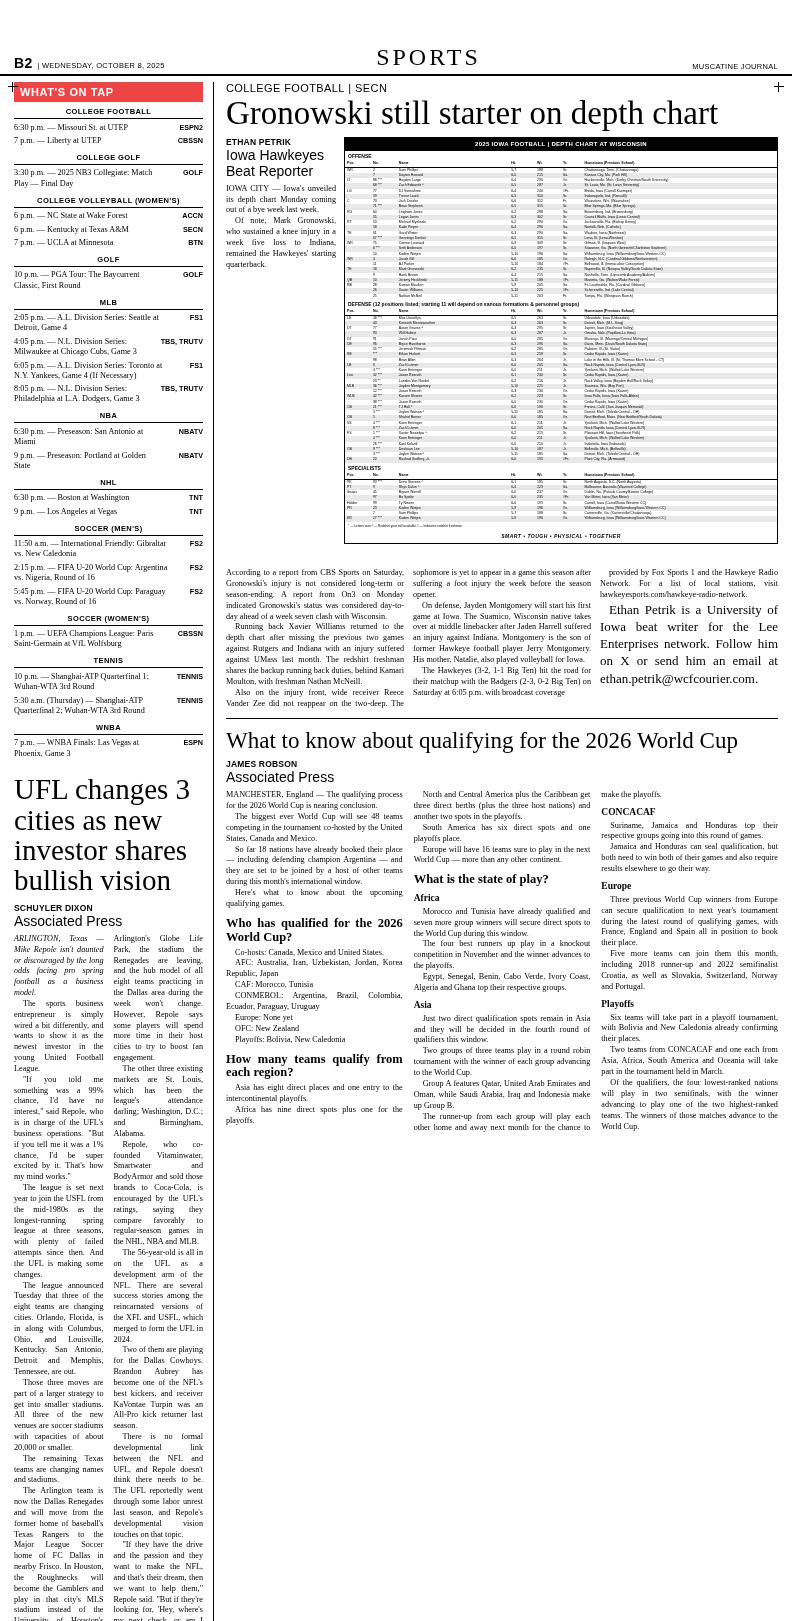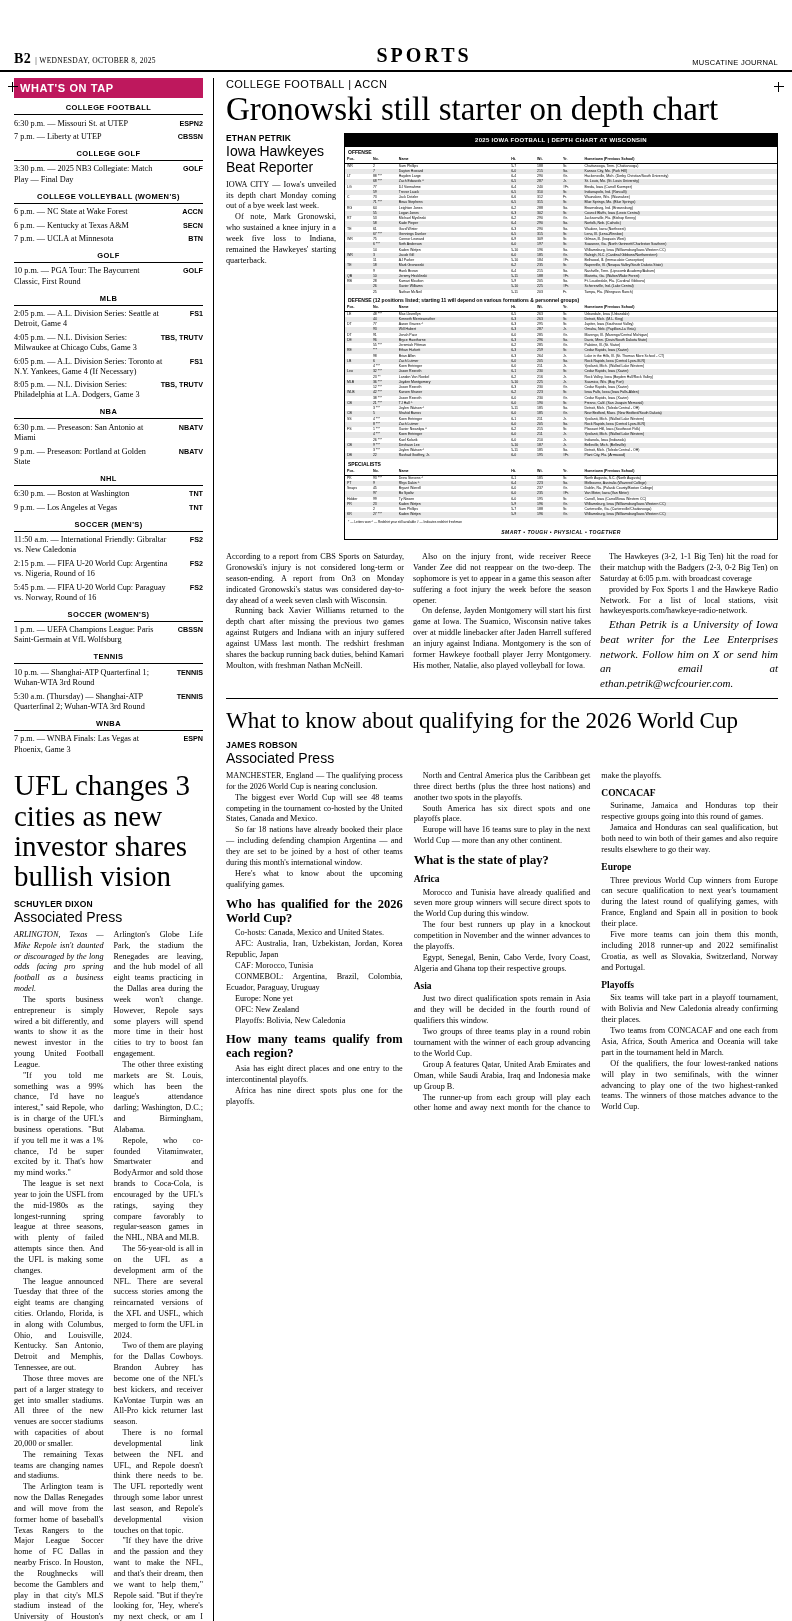--- a/index.html
+++ b/index.html
@@ -13,36 +13,36 @@
     position: relative;
   }
   .page { position: relative; width: 792px; height: 1621px; padding: 0; }
 
   
   .masthead {
     display: flex; align-items: flex-end; justify-content: space-between;
     padding: 0 14px 3px 14px; margin-top: 44px;
     border-bottom: 2px solid #000;
   }
-  .masthead .left { font-family: Liberation Serif, serif; font-size: 7.5px; letter-spacing: .3px; }
+  .masthead .left { font-family: Liberation Sans, sans-serif; font-size: 7.5px; letter-spacing: .3px; }
   .masthead .left b { font-size: 14px; font-weight: bold; }
-  .masthead .center { font-family: "Liberation Serif", serif; font-size: 20px; letter-spacing: 3px; font-weight: bold; }
+  .masthead .center { font-family: "Liberation Serif", serif; font-size: 24px; letter-spacing: 3px; font-weight: normal; }
   .masthead .right { font-family: "Liberation Sans", sans-serif; font-size: 7.5px; letter-spacing: .3px; }
   .crop { position:absolute; width:10px; height:10px; }
   .crop:before { content:""; position:absolute; left:4px; top:0; width:1px; height:10px; background:#000; }
   .crop:after { content:""; position:absolute; top:4px; left:0; width:10px; height:1px; background:#000; }
 
   
   .main-top { display: flex; padding: 0 14px; margin-top: 6px; }
   .col-left { width: 200px; flex: 0 0 200px; padding-right: 10px; border-right: 1px solid #000; }
   .col-right { flex: 1; padding-left: 12px; }
 
   
   .bar {
-    background: #be185d; color: #fff; font-family: "Liberation Sans", sans-serif;
+    background: #ef4444; color: #fff; font-family: "Liberation Sans", sans-serif;
     font-weight: bold; font-size: 11px; letter-spacing: .6px; padding: 4px 6px;
   }
 
   
   .tap-group { margin-top: 5px; }
   .tap-head {
     text-align: center; font-family: "Liberation Sans", sans-serif; font-weight: bold;
     font-size: 7.5px; letter-spacing: .4px; border-bottom: 1px solid #000; padding-bottom: 2px; margin-bottom: 2px;
   }
   .tap-row { display: flex; justify-content: space-between; font-size: 8.2px; padding: 1.6px 0; line-height: 1.25; }
@@ -79,24 +79,24 @@
   .depth .c-pos { width: 6%; }
   .depth .c-no { width: 6%; }
   .depth .c-name { width: 26%; }
   .depth .c-ht { width: 6%; }
   .depth .c-wt { width: 6%; }
   .depth .c-yr { width: 5%; }
   .depth .c-home { width: 45%; }
   .depth-note { font-size: 3.2px; padding: 2px 3px; }
   .depth-foot { text-align: center; font-weight: bold; font-size: 5px; font-style: italic; padding: 3px 0 2px; letter-spacing: .5px;}
 
-  .story-cols { column-count: 3; column-gap: 9px; font-size: 8.2px; line-height: 1.33; text-align: justify; margin-top: 12px; }
+  .story-cols { column-count: 3; column-gap: 9px; font-size: 8.2px; line-height: 1.33; text-align: justify; margin-top: 24px; }
   .story-cols p { margin: 0; text-indent: 9px; }
   .story-cols p.first { text-indent: 0; }
-  .tagline { font-style: italic; font-size: 11px; line-height: 1.33; }
+  .tagline { font-size: 13px; line-height: 1.33; }
 
   
   .wc-head { font-size: 23px; line-height: 1.06; margin: 10px 0 6px; }
   .wc-cols { column-count: 3; column-gap: 11px; font-size: 8.2px; line-height: 1.33; text-align: justify; }
   .wc-cols p { margin: 0; text-indent: 9px; }
   .wc-cols p.first { text-indent: 0; }
   .wc-cols h3 { font-size: 12.5px; margin: 7px 0 3px; line-height: 1.1; font-weight: bold; }
   .wc-cols h4 { font-size: 9.5px; margin: 5px 0 2px; font-weight: bold; }
 
   hr.rule { border: none; border-top: 1px solid #000; margin: 8px 0; }
@@ -266,21 +266,21 @@
           <p>The 56-year-old is all in on the UFL as a development arm of the NFL. There are several success stories among the reincarnated versions of the XFL and USFL, which merged to form the UFL in 2024.</p>
           <p>Two of them are playing for the Dallas Cowboys. Brandon Aubrey has become one of the NFL's best kickers, and receiver KaVontae Turpin was an All-Pro kick returner last season.</p>
           <p>There is no formal developmental link between the NFL and UFL, and Repole doesn't think there needs to be. The UFL reportedly went through some labor unrest last season, and Repole's developmental vision touches on that topic.</p>
           <p>"If they have the drive and the passion and they want to make the NFL, and that's their dream, then we want to help them," Repole said. "But if they're looking for, 'Hey, where's my next check, or am I going to play next year?' then this is probably not the league for you. And if you're in this league four or five years, you probably shouldn't be here. You should probably go into coaching or do something else."</p>
         </div>
     </div>
 
     <div class="col-right">
       <div class="kicker">
         <span>COLLEGE FOOTBALL</span>
-        <span style="font-weight:normal">| ACCN</span>
+        <span style="font-weight:normal">| SECN</span>
       </div>
       <div class="story-head">Gronowski still starter on depth chart</div>
 
       <div class="story-flex">
         <div class="story-left">
           <div class="byline-name">ETHAN PETRIK</div>
           <div class="byline-org">Iowa Hawkeyes Beat Reporter</div>
           <div id="iowa-lead" style="font-size:8.2px;line-height:1.33;text-align:justify;">
               <p style="margin: 0px; text-indent: 0px;">IOWA CITY — Iowa's unveiled its depth chart Monday coming out of a bye week last week.</p>
               <p style="margin: 0px; text-indent: 9px;">Of note, Mark Gronowski, who sustained a knee injury in a week five loss to Indiana, remained the Hawkeyes' starting quarterback.</p>

